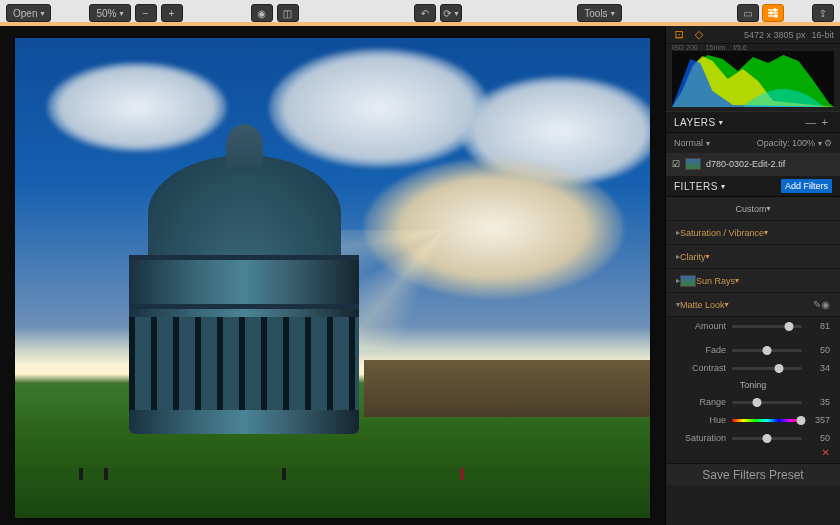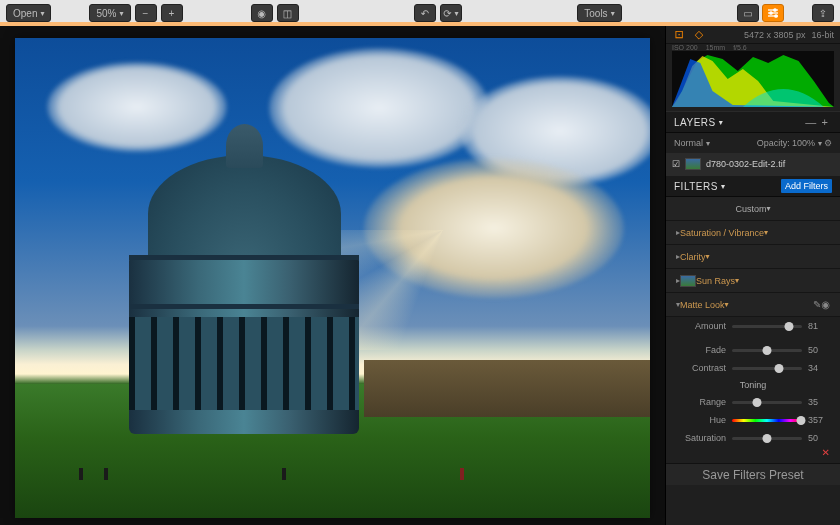--- a/index.html
+++ b/index.html
@@ -60,21 +60,21 @@
 .filter-item .arrow{color:#888;font-size:8px;}
 .filter-item.open{color:#cc9850;}
 .filter-item .sp{flex:1;}
 .filter-item .ico{color:#888;font-size:10px;}
 .filter-center{justify-content:center;color:#aaa;}
 .slider-row{height:18px;display:flex;align-items:center;padding:0 10px;gap:6px;font-size:9px;}
 .slider-row .lbl{width:50px;text-align:right;color:#999;}
 .slider-row .track{flex:1;height:3px;background:#3a3a3a;border-radius:2px;position:relative;}
 .slider-row .track.hue{background:linear-gradient(90deg,#f00,#ff0,#0f0,#0ff,#00f,#f0f,#f00);}
 .slider-row .knob{position:absolute;top:-3px;width:9px;height:9px;background:#ccc;border-radius:50%;transform:translateX(-50%);}
-.slider-row .val{width:22px;text-align:left;color:#999;}
+.slider-row .val{width:22px;text-align:right;color:#999;}
 .subhead{text-align:center;color:#aaa;font-size:9px;padding:3px 0;}
 .del-row{height:16px;display:flex;justify-content:flex-end;padding:0 10px;}
 .del-x{color:#e04040;font-size:10px;cursor:pointer;}
 .save-preset{height:22px;background:#262626;border-top:1px solid #111;display:flex;align-items:center;justify-content:center;font-size:12px;color:#999;cursor:pointer;}
 </style>
 </head>
 <body>
 
 <div class="topbar">
   <div class="tb-btn chev">Open</div>

